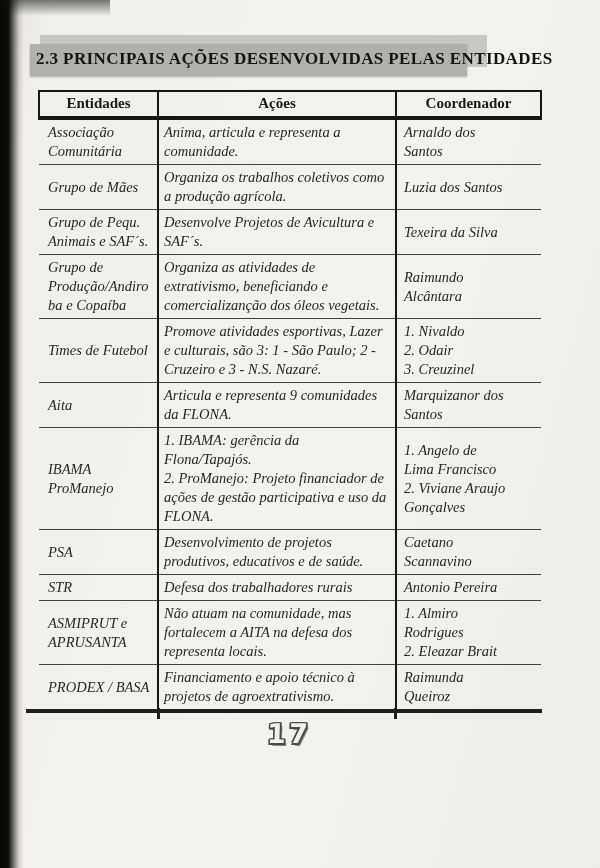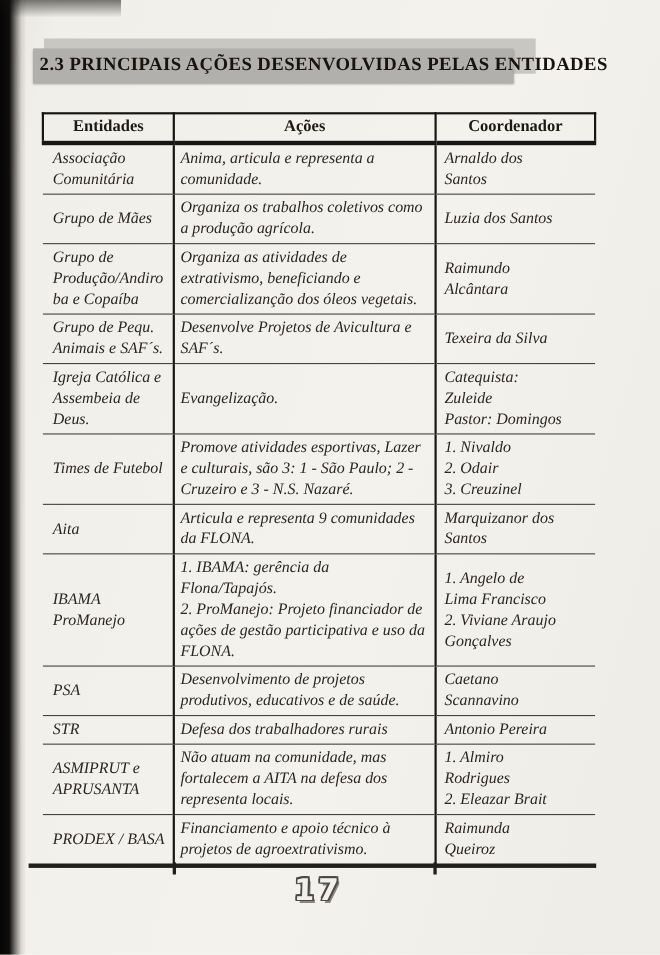--- a/index.html
+++ b/index.html
@@ -25,21 +25,21 @@
     background:#c9c7c2;
   }
   .title-band {
     position:relative; background:#b2b0ac; padding:5px 8px 7px 6px;
     box-shadow: 0 1px 2px rgba(0,0,0,.28);
   }
   .title-text {
     font-weight:bold; font-size:17px; letter-spacing:.4px; white-space:nowrap; color:#161310;
   }
   
-  .content { position:absolute; left:38px; top:102px; width:502px; }
+  .content { position:absolute; left:38px; top:90px; width:502px; }
   table.entities { border-collapse:collapse; table-layout:fixed; width:100%; }
   th {
     border:2px solid #181614; border-bottom:4px solid #181614;
     font-size:15px; font-weight:bold; text-align:center; padding:3px 4px 4px;
     color:#1c1916;
   }
   td {
     font-size:14.5px; line-height:19px; padding:3px 5px;
     vertical-align:middle; white-space:pre-line; color:#2a2722;
   }
@@ -107,41 +107,32 @@
     <td class="col-acao">Anima, articula e representa a comunidade.</td>
     <td class="col-coord">Arnaldo dos
 Santos</td>
   </tr>
           <tr>
     <td class="col-ent">Grupo de Mães</td>
     <td class="col-acao">Organiza os trabalhos coletivos como a produção agrícola.</td>
     <td class="col-coord">Luzia dos Santos</td>
   </tr>
           <tr>
+    <td class="col-ent">Grupo de Pequ.
+Animais e SAF´s.</td>
+    <td class="col-acao">Desenvolve Projetos de Avicultura e SAF´s.</td>
+    <td class="col-coord">Texeira da Silva</td>
+  </tr>
+          <tr>
     <td class="col-ent">Grupo de
 Produção/Andiro
 ba e Copaíba</td>
     <td class="col-acao">Organiza as atividades de extrativismo, beneficiando e comercializanção dos óleos vegetais.</td>
     <td class="col-coord">Raimundo
 Alcântara</td>
-  </tr>
-          <tr>
-    <td class="col-ent">Grupo de Pequ.
-Animais e SAF´s.</td>
-    <td class="col-acao">Desenvolve Projetos de Avicultura e SAF´s.</td>
-    <td class="col-coord">Texeira da Silva</td>
-  </tr>
-          <tr>
-    <td class="col-ent">Igreja Católica e
-Assembeia de
-Deus.</td>
-    <td class="col-acao">Evangelização.</td>
-    <td class="col-coord">Catequista:
-Zuleide
-Pastor: Domingos</td>
   </tr>
           <tr>
     <td class="col-ent">Times de Futebol</td>
     <td class="col-acao">Promove atividades esportivas, Lazer e culturais, são 3: 1 - São Paulo; 2 - Cruzeiro e 3 - N.S. Nazaré.</td>
     <td class="col-coord">1. Nivaldo
 2. Odair
 3. Creuzinel</td>
   </tr>
           <tr>
     <td class="col-ent">Aita</td>

